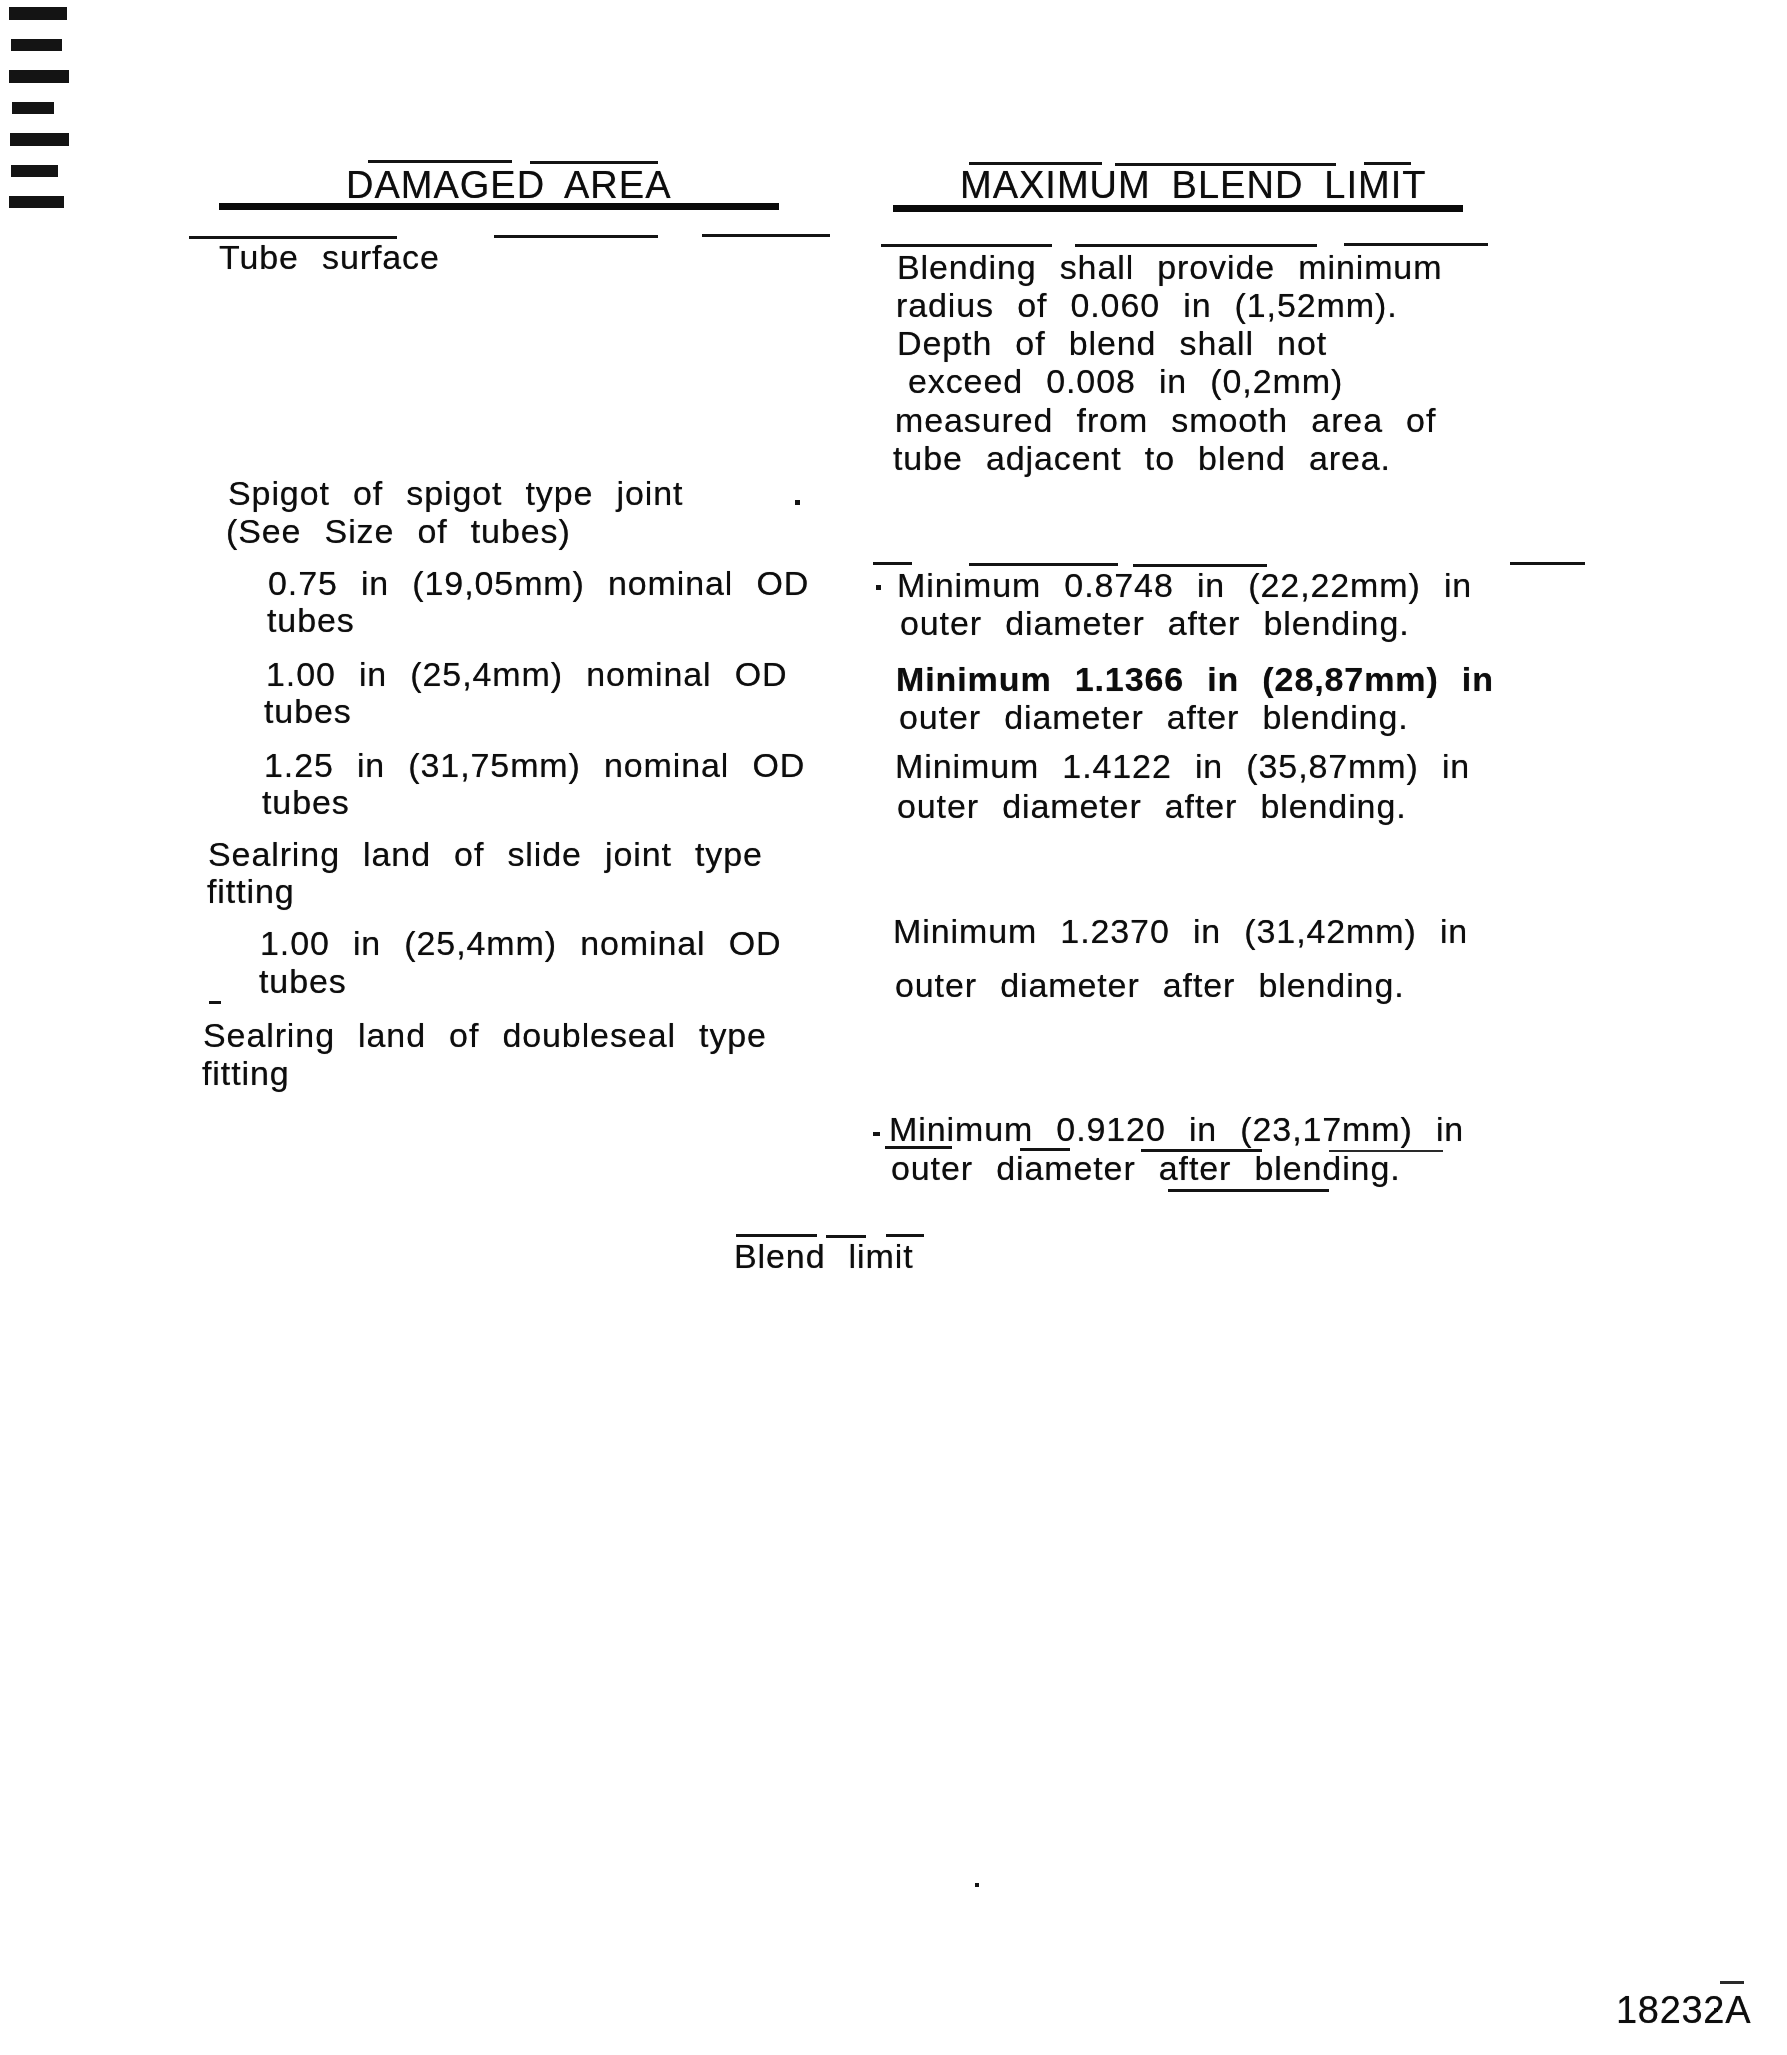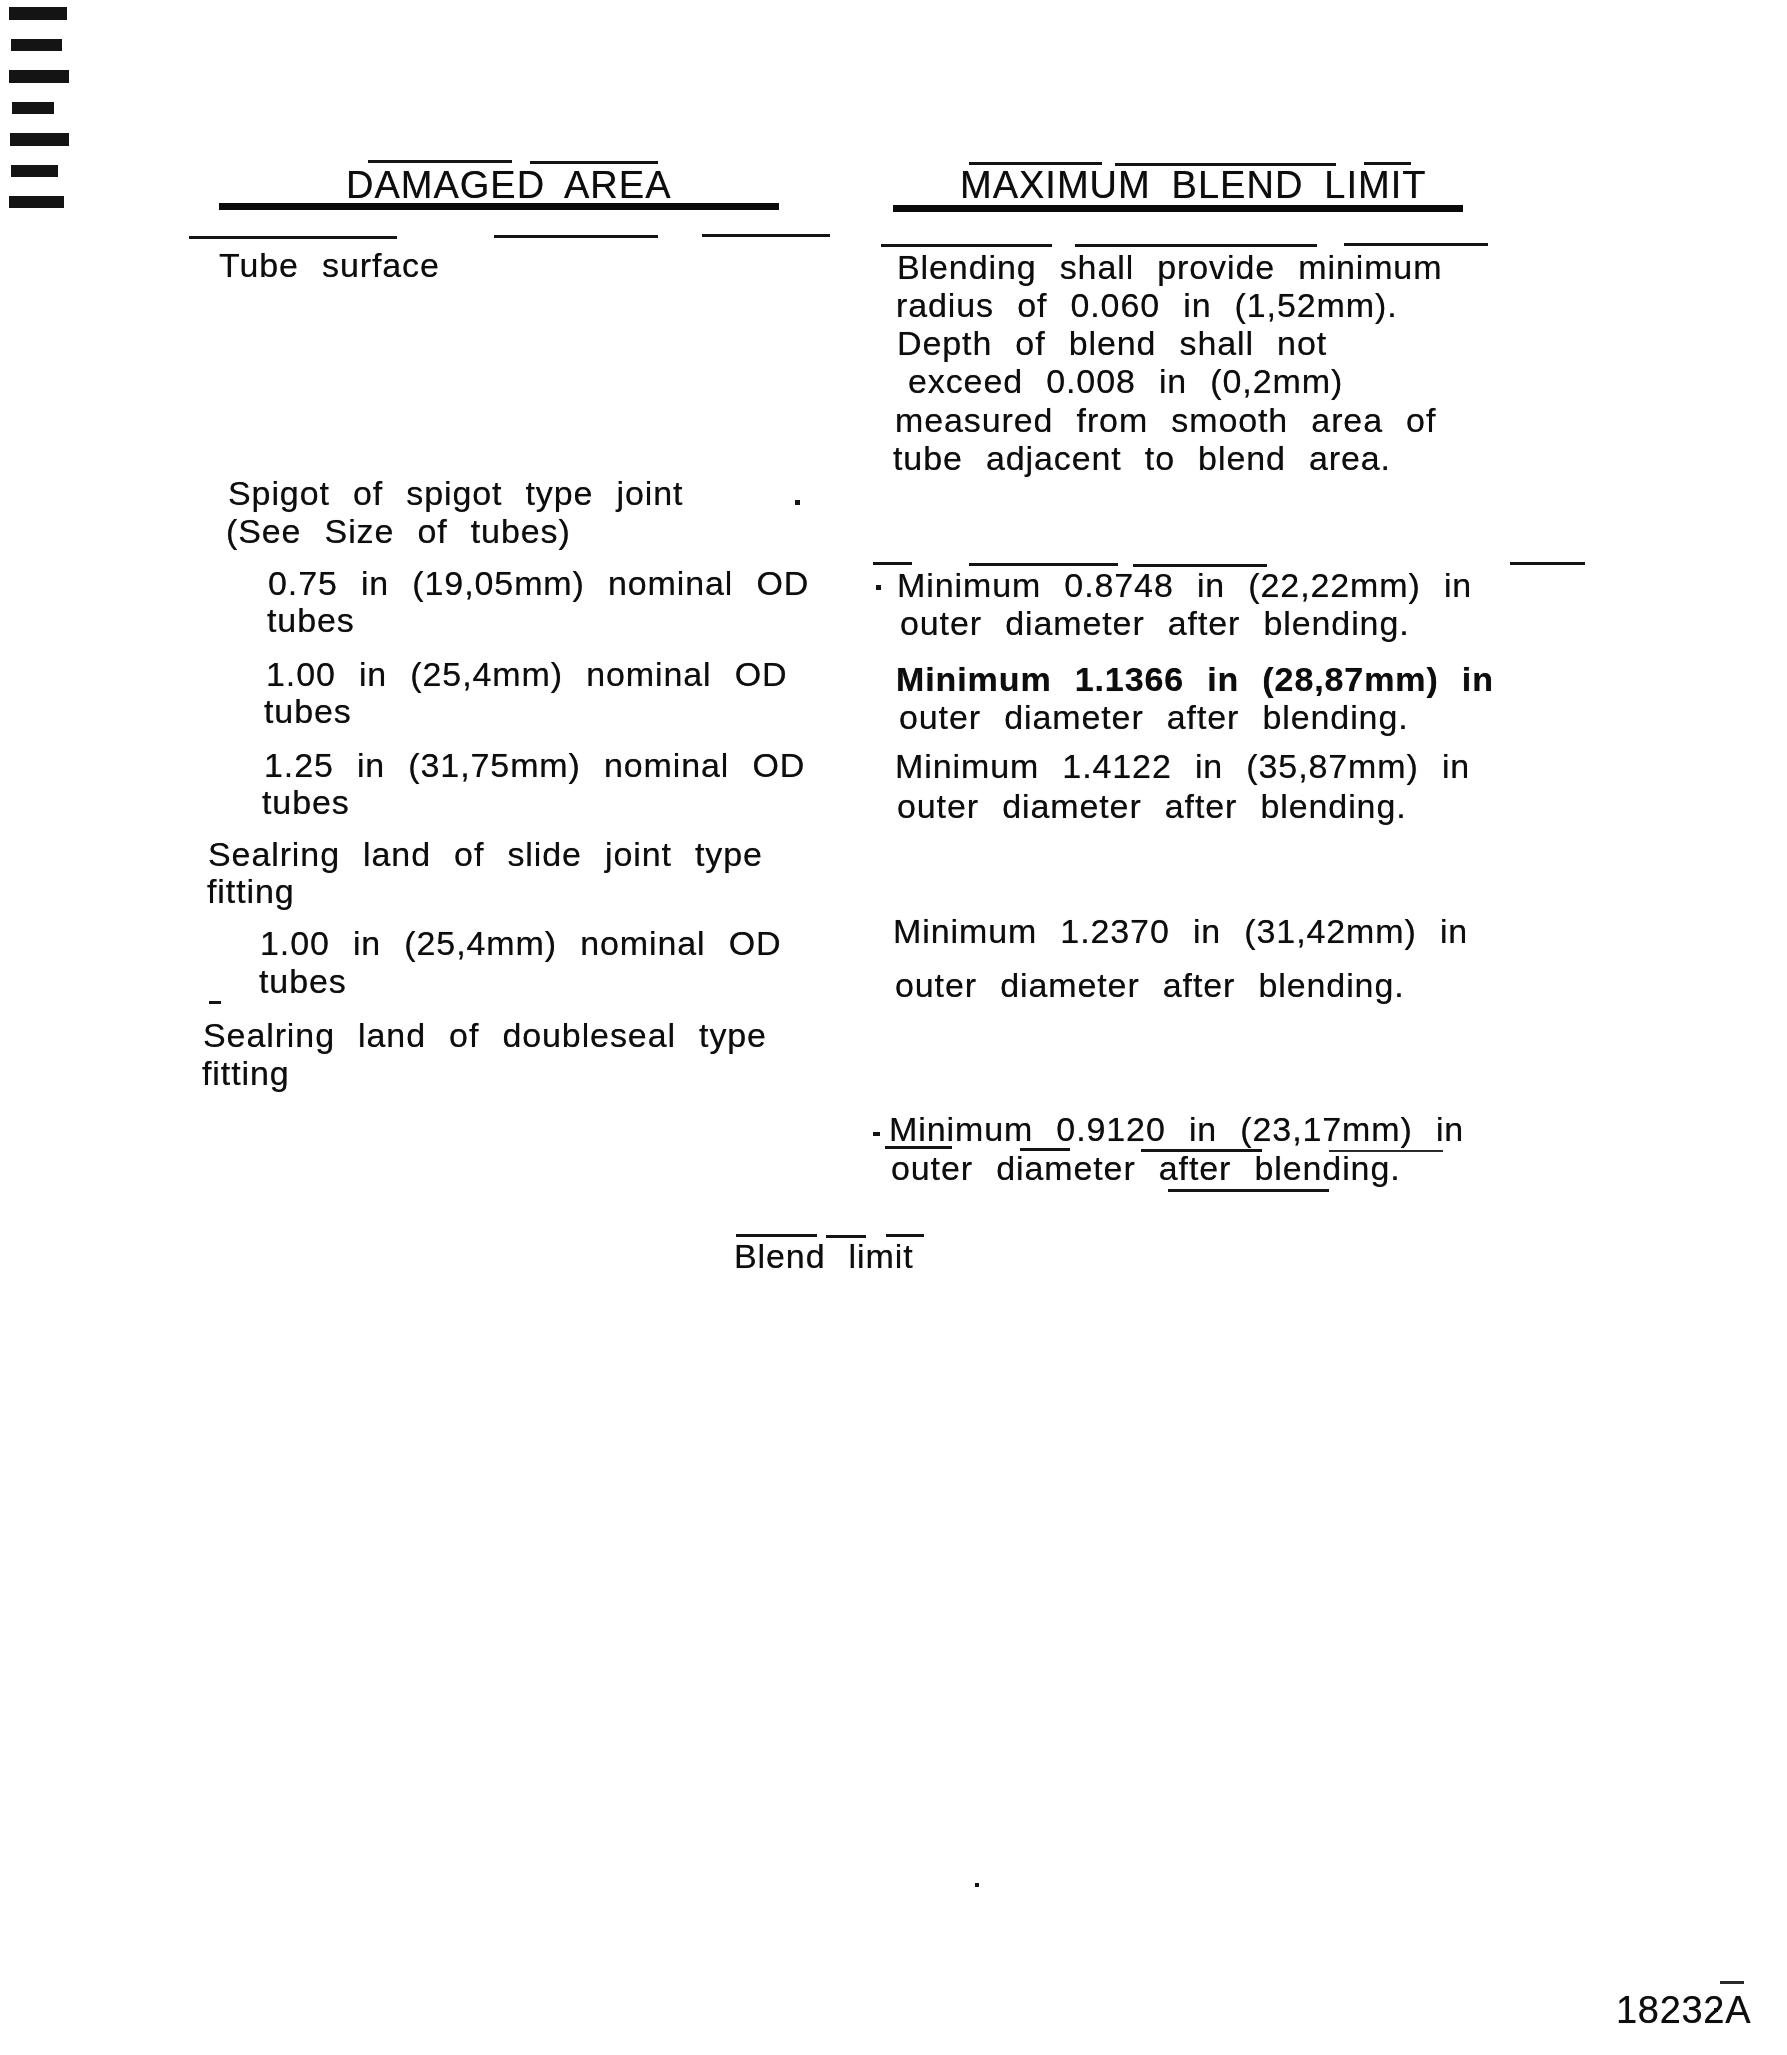--- a/index.html
+++ b/index.html
@@ -57,21 +57,21 @@
   <div class="rule" style="left:219px;top:203px;width:560px;height:7.4px;"></div>
   <div class="rule" style="left:893px;top:205px;width:570px;height:7.4px;"></div>
 
   <div class="artifact" style="left:189px;top:236px;width:208px;height:3.4px;"></div>
   <div class="artifact" style="left:494px;top:235px;width:164px;height:3.4px;"></div>
   <div class="artifact" style="left:702px;top:234px;width:128px;height:3.4px;"></div>
   <div class="artifact" style="left:881px;top:244px;width:171px;height:3.4px;"></div>
   <div class="artifact" style="left:1075px;top:244px;width:242px;height:3.4px;"></div>
   <div class="artifact" style="left:1344px;top:243px;width:144px;height:3.4px;"></div>
 
-  <div class="line" style="left:219px;top:246px;">Tube surface</div>
+  <div class="line" style="left:219px;top:238px;">Tube surface</div>
   <div class="line" style="left:897px;top:248px;">Blending shall provide minimum</div>
   <div class="line" style="left:896px;top:286px;">radius of 0.060 in (1,52mm).</div>
   <div class="line" style="left:897px;top:324px;">Depth of blend shall not</div>
   <div class="line" style="left:895px;top:362px;margin-left:13px;">exceed 0.008 in (0,2mm)</div>
   <div class="line" style="left:895px;top:401px;">measured from smooth area of</div>
   <div class="line" style="left:893px;top:439px;">tube adjacent to blend area.</div>
 
   <div class="line" style="left:228px;top:474px;">Spigot of spigot type joint</div>
   <div class="line" style="left:226px;top:512px;">(See Size of tubes)</div>
   <div class="artifact" style="left:795px;top:500px;width:4.7px;height:4.7px;"></div>

